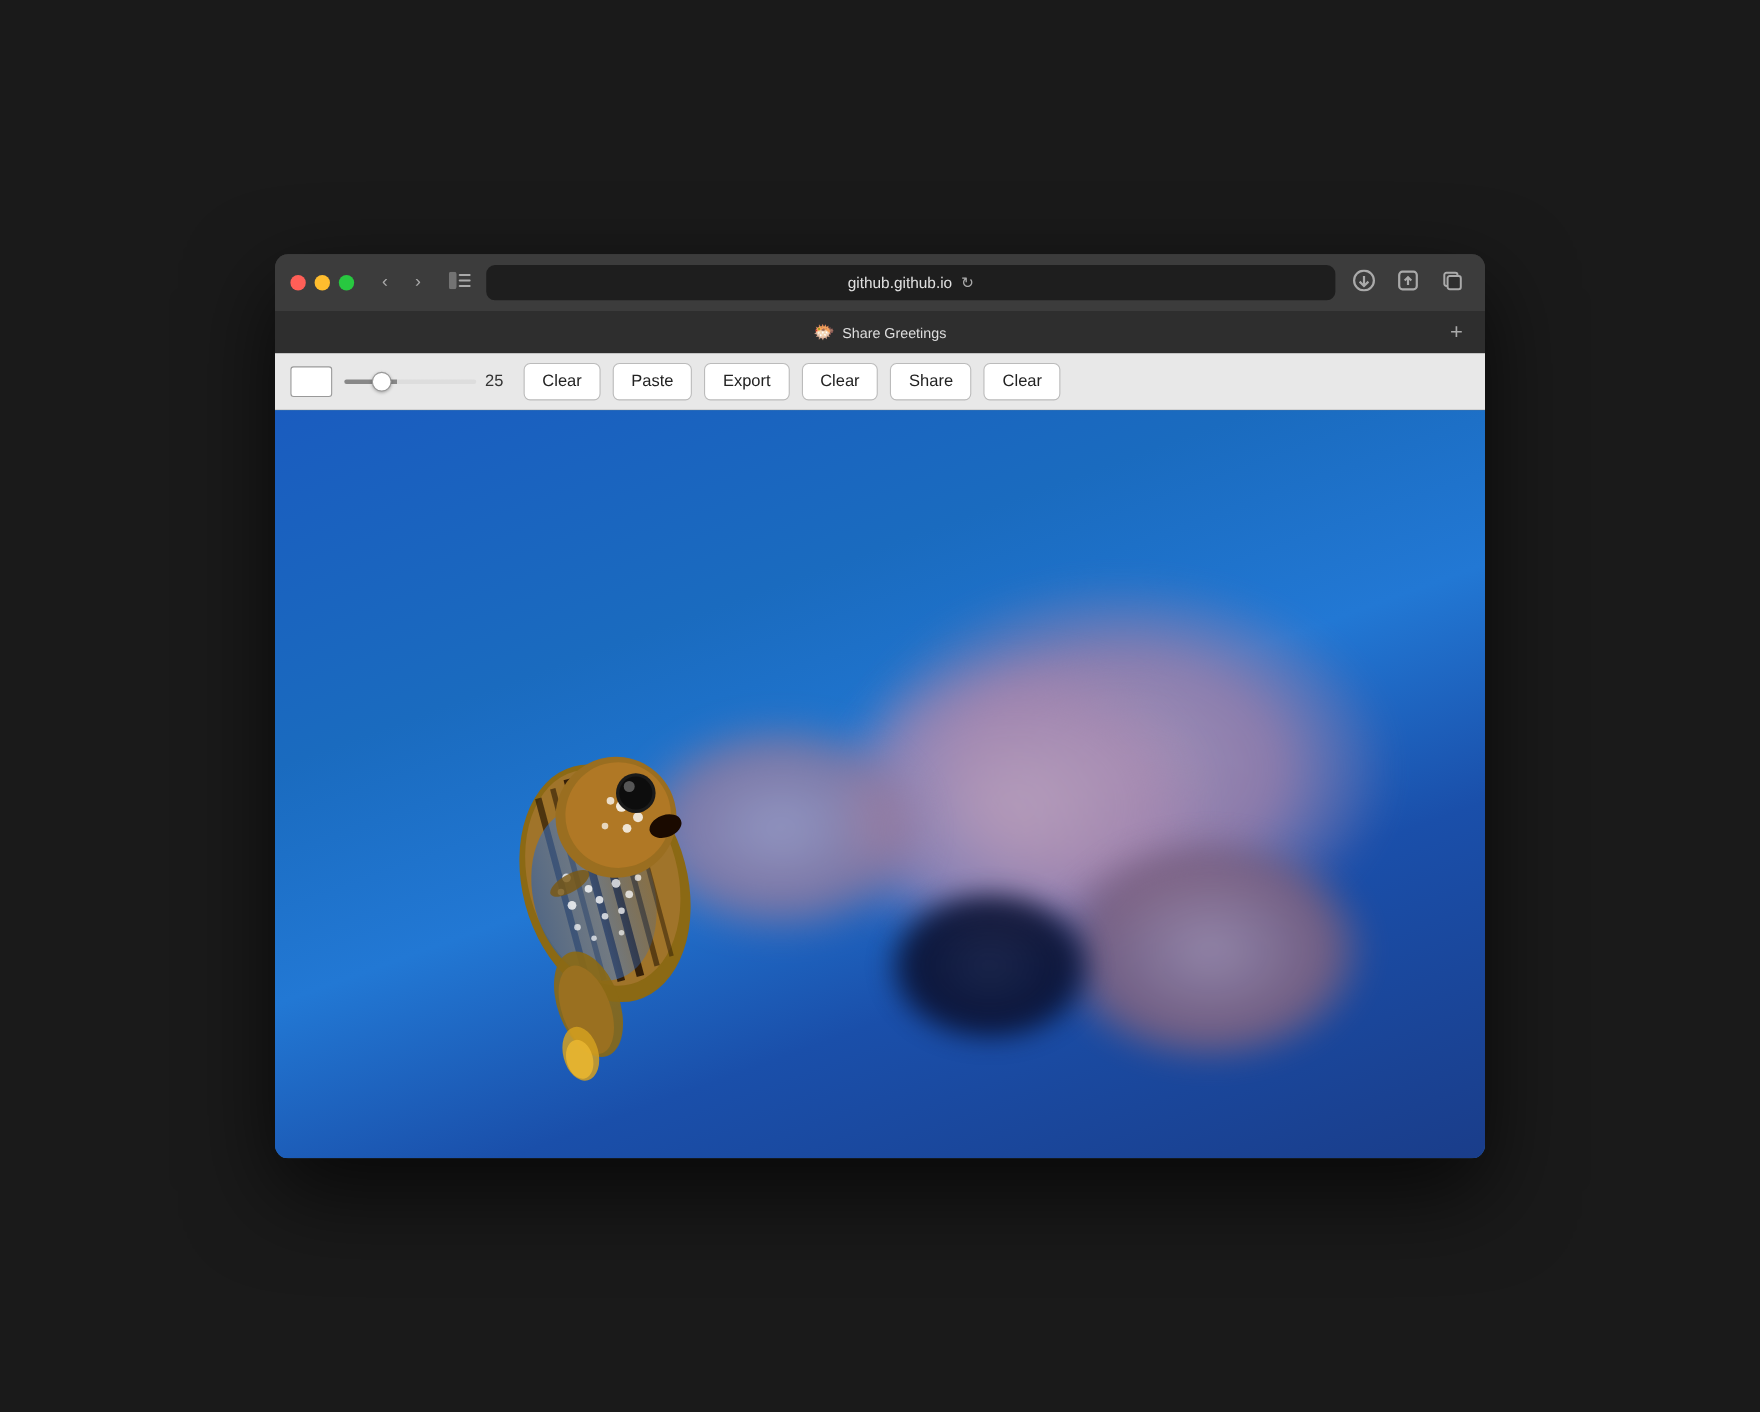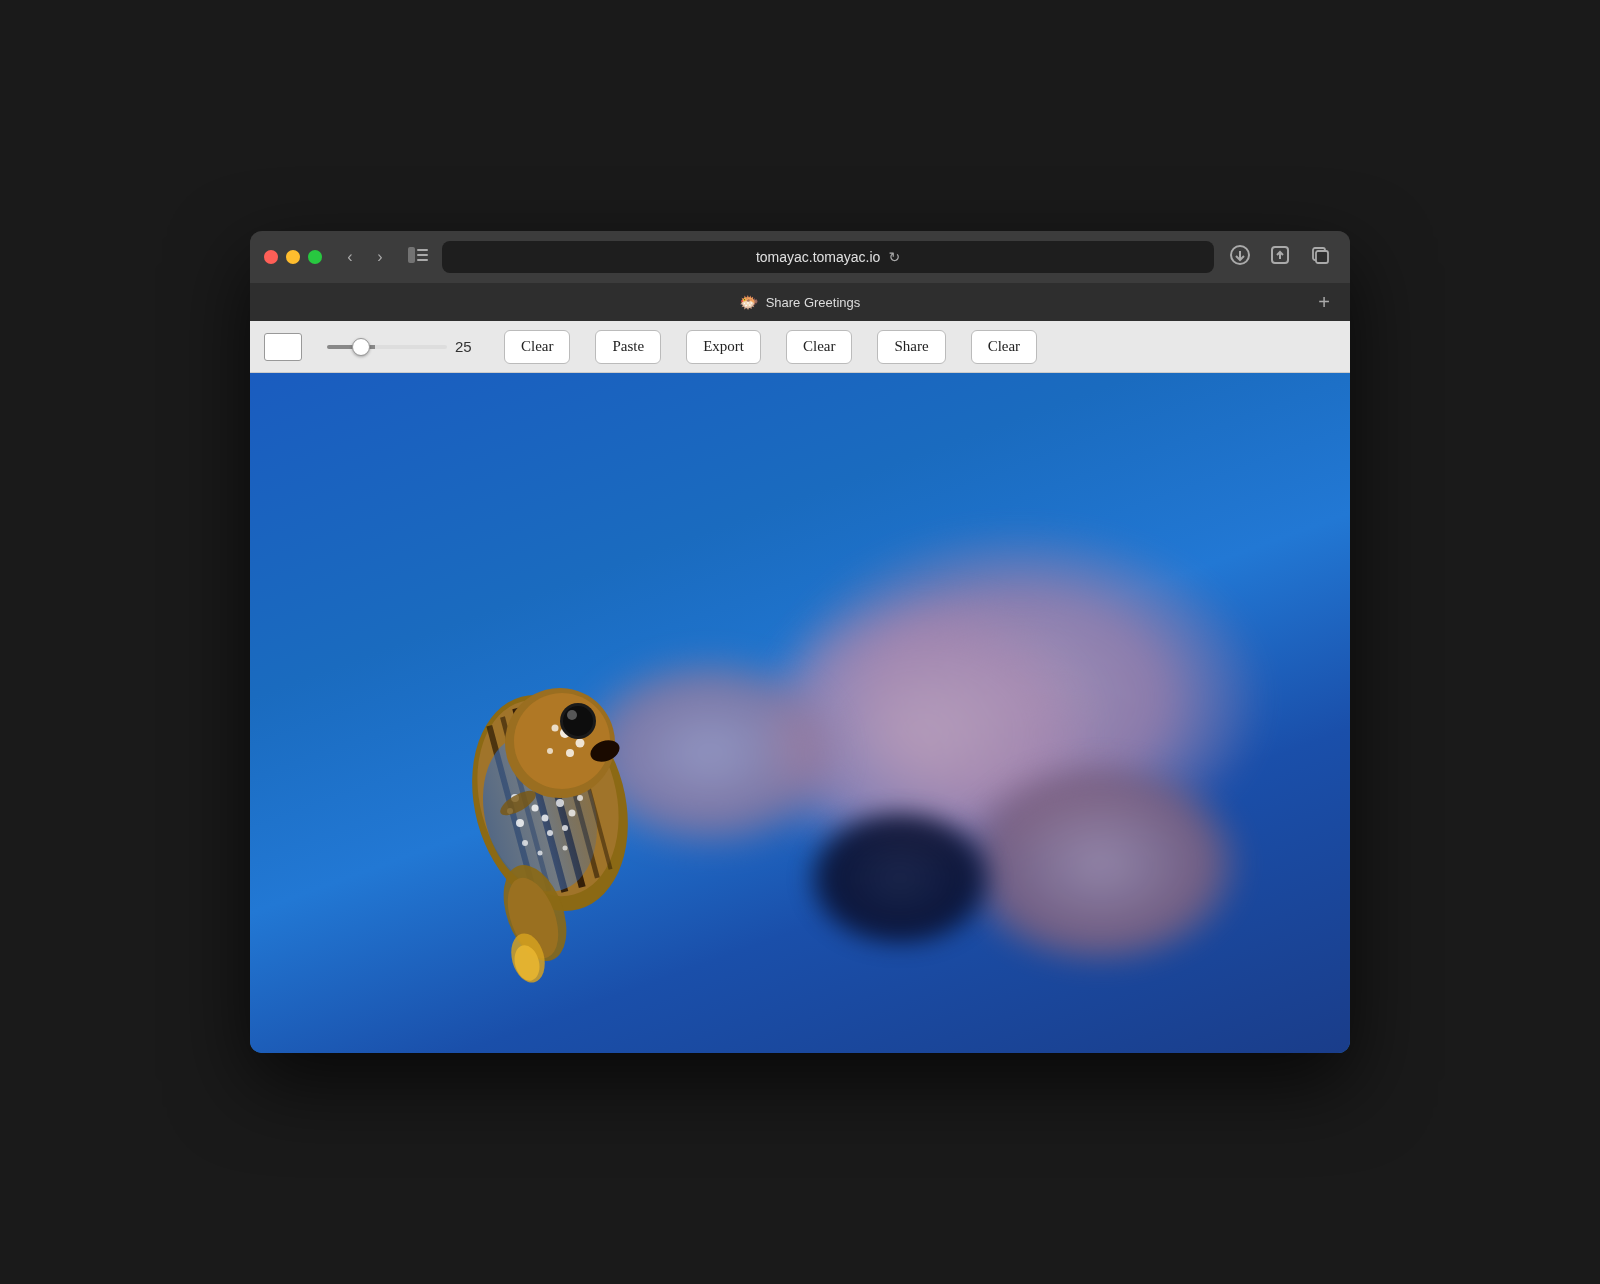--- a/index.html
+++ b/index.html
@@ -162,21 +162,21 @@
       border-radius: 4px;
     }
 
     
     .app-toolbar {
       background: #e8e8e8;
       height: 52px;
       display: flex;
       align-items: center;
       padding: 0 14px;
-      gap: 25px;
+      gap: 11px;
       border-bottom: 1px solid #ccc;
     }
 
     .color-swatch {
       width: 38px;
       height: 28px;
       background: white;
       border: 1px solid #999;
       border-radius: 3px;
       cursor: pointer;
@@ -221,21 +221,20 @@
       background: white;
       border: 1px solid #bbb;
       border-radius: 6px;
       padding: 6px 16px;
       font-size: 15px;
       color: #222;
       cursor: pointer;
       height: 34px;
       display: flex;
       align-items: center;
-      font-family: Liberation Serif, serif;
     }
 
     
     .canvas-area {
       width: 100%;
       height: 680px;
       position: relative;
       overflow: hidden;
       background: #1a6bbf;
     }
@@ -336,21 +335,21 @@
         <svg width="20" height="16" viewBox="0 0 20 16" fill="#aaa">
           <rect x="0" y="0" width="7" height="16" rx="2" opacity="0.5"></rect>
           <rect x="9" y="2" width="11" height="2" rx="1"></rect>
           <rect x="9" y="7" width="11" height="2" rx="1"></rect>
           <rect x="9" y="12" width="11" height="2" rx="1"></rect>
         </svg>
       </span>
     </button>
 
     <div class="address-bar">
-      <span>tomayac.tomayac.io</span>
+      <span>github.github.io</span>
       <button class="reload-btn">
         <span>↻</span>
       </button>
     </div>
 
     <div class="browser-actions">
       <button class="browser-action-btn">
         <span>
           <svg width="20" height="20" viewBox="0 0 20 20" fill="none" stroke="#aaa" stroke-width="2">
             <circle cx="10" cy="10" r="9"></circle>

